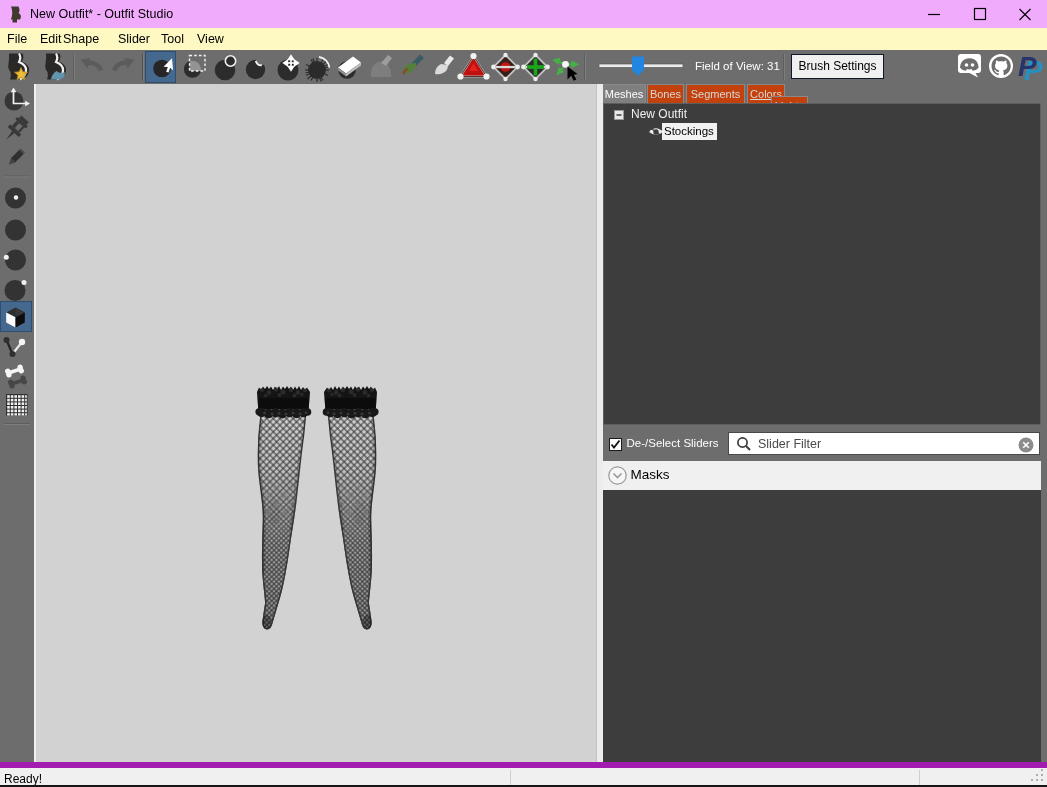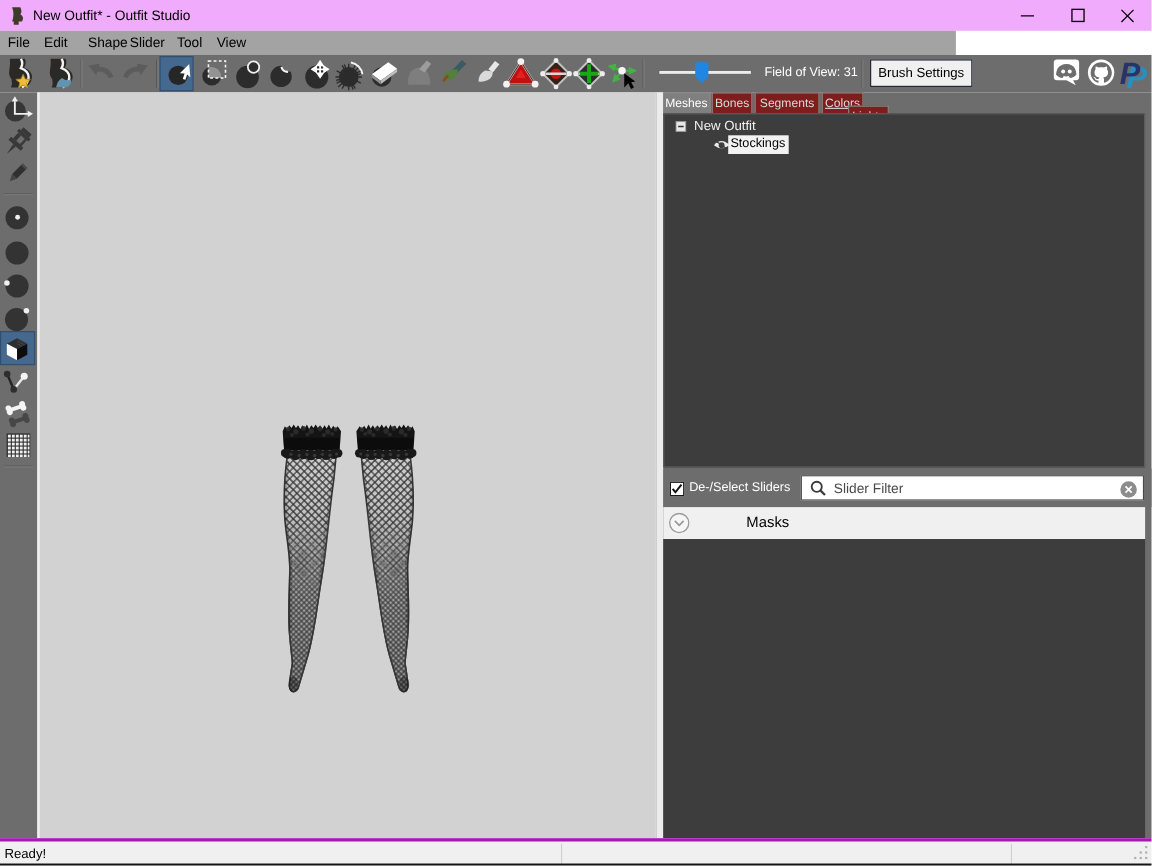--- a/index.html
+++ b/index.html
@@ -1,40 +1,40 @@
 <!DOCTYPE html>
 <html><head>
 <meta charset="utf-8">
 <style>
   * { margin:0; padding:0; box-sizing:border-box; }
   html,body { width:1047px; height:787px; overflow:hidden; }
   body { font-family:"Liberation Sans", sans-serif; position:relative; background:#ffffff; }
   .abs { position:absolute; }
-  .tab { position:absolute; top:0; height:19px; background:#7f1d1d; color:#d8d8d8; font-size:11px; text-align:center; line-height:19px; border:1px solid #8a8a8a; border-bottom:none; }
+  .tab { position:absolute; top:0; height:19px; background:#c2410c; color:#d8d8d8; font-size:11px; text-align:center; line-height:19px; border:1px solid #8a8a8a; border-bottom:none; }
 </style>
 </head>
 <body>
 
 <div class="abs" style="left:0;top:0;width:1047px;height:28px;background:#f0abfc;">
   <svg class="abs" style="left:8px;top:6px;" width="15" height="17" viewBox="0 0 15 17">
     <path d="M3,0.5 L10.5,0.5 Q12.5,4.5 10.5,7 Q14.5,9.5 12,13.5 L9,13.5 L9,16.5 L4.5,16.5 L4.5,13.5 L3,13.5 Q5.5,7 3,0.5 Z" fill="#403a2c"></path>
   </svg>
   <div class="abs" style="left:30px;top:6.5px;font-size:12.5px;color:#000;">New Outfit* - Outfit Studio</div>
   <svg class="abs" style="left:912px;top:0;" width="135" height="28" viewBox="0 0 135 28">
     <line x1="16" y1="14.5" x2="28" y2="14.5" stroke="#000" stroke-width="1.2"></line>
     <rect x="62.5" y="8.5" width="11" height="11" fill="none" stroke="#000" stroke-width="1.2"></rect>
     <line x1="107.5" y1="9" x2="118.5" y2="20" stroke="#000" stroke-width="1.1"></line>
     <line x1="118.5" y1="9" x2="107.5" y2="20" stroke="#000" stroke-width="1.1"></line>
   </svg>
 </div>
 
-<div class="abs" style="left:0;top:28px;width:869px;height:22px;background:#a3a3a3;font-size:12.5px;color:#000;">
+<div class="abs" style="left:0;top:28px;width:1047px;height:22px;background:#fef9c3;font-size:12.5px;color:#000;">
   <span class="abs" style="left:7px;top:4px;">File</span>
   <span class="abs" style="left:40px;top:4px;">Edit</span>
-  <span class="abs" style="left:80px;top:4px;text-align:right;">Shape</span>
+  <span class="abs" style="left:63px;top:4px;text-align:right;">Shape</span>
   <span class="abs" style="left:118px;top:4px;">Slider</span>
   <span class="abs" style="left:161px;top:4px;">Tool</span>
   <span class="abs" style="left:197px;top:4px;">View</span>
 </div>
 
 <div class="abs" id="toolbar" style="left:0;top:50px;width:1047px;height:34px;background:#6d6d6d;">
   <svg class="abs" style="left:0;top:0;" width="1047" height="34" viewBox="0 0 1047 34">
     <defs>
       <g id="bodyicon">
         <path d="M8,3.5 L21.5,3.5 Q23.5,7 21,11.5 Q28.5,14.5 28,20.5 Q27.5,27 21,29.5 L9,29.5 Q10.5,26 9.5,22 Q6.5,19 7.5,13.5 Q8.5,8 8,3.5 Z" fill="#2b2927"></path>
@@ -417,27 +417,27 @@
         <path d="M5.2,5.2 L10.8,10.8 M10.8,5.2 L5.2,10.8" stroke="#fff" stroke-width="1.6"></path>
       </svg>
     </div>
   </div>
 
   <div class="abs" style="left:0;top:377px;width:438px;height:29px;background:#f0f0f0;">
     <svg class="abs" style="left:5px;top:5px;" width="19" height="19" viewBox="0 0 19 19">
       <circle cx="9.5" cy="9.5" r="8.7" fill="#f6f6f6" stroke="#9a9a9a" stroke-width="1.2"></circle>
       <path d="M5.5,7.5 L9.5,11.5 L13.5,7.5" fill="none" stroke="#9a9a9a" stroke-width="1.6"></path>
     </svg>
-    <div class="abs" style="left:27.5px;top:6px;color:#000;font-size:13.5px;margin-left:48px;">Masks</div>
+    <div class="abs" style="left:27.5px;top:6px;color:#000;font-size:13.5px;">Masks</div>
   </div>
 
   <div class="abs" style="left:0;top:406px;width:438px;height:272px;background:#3d3d3d;"></div>
 </div>
 
-<div class="abs" style="left:0;top:762px;width:1047px;height:23px;background:#f0f0f0;border-top:3px solid #a21caf;">
+<div class="abs" style="left:0;top:762px;width:1047px;height:23px;background:#f0f0f0;border-top:6px solid #a21caf;">
   <div class="abs" style="left:4px;top:4px;color:#000;font-size:12px;">Ready!</div>
   <div class="abs" style="left:510px;top:2px;width:1px;height:19px;background:#cfcfcf;"></div>
   <div class="abs" style="left:919px;top:2px;width:1px;height:19px;background:#cfcfcf;"></div>
   <svg class="abs" style="right:2px;bottom:2px;" width="14" height="14" viewBox="0 0 14 14">
     <g fill="#aeaeae">
       <rect x="10" y="10" width="2" height="2"></rect>
         <rect x="10" y="5" width="2" height="2"></rect>
         <rect x="10" y="0" width="2" height="2"></rect>
       <rect x="5" y="10" width="2" height="2"></rect>
         <rect x="5" y="5" width="2" height="2"></rect>

